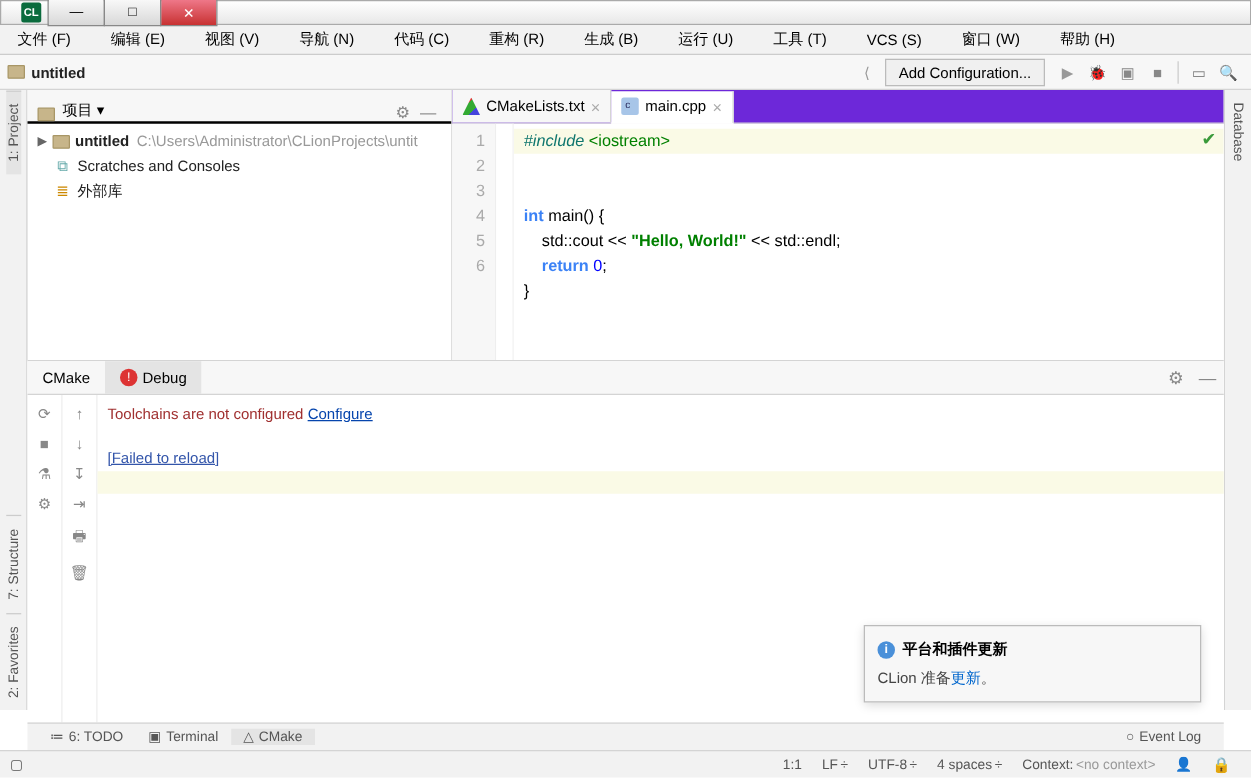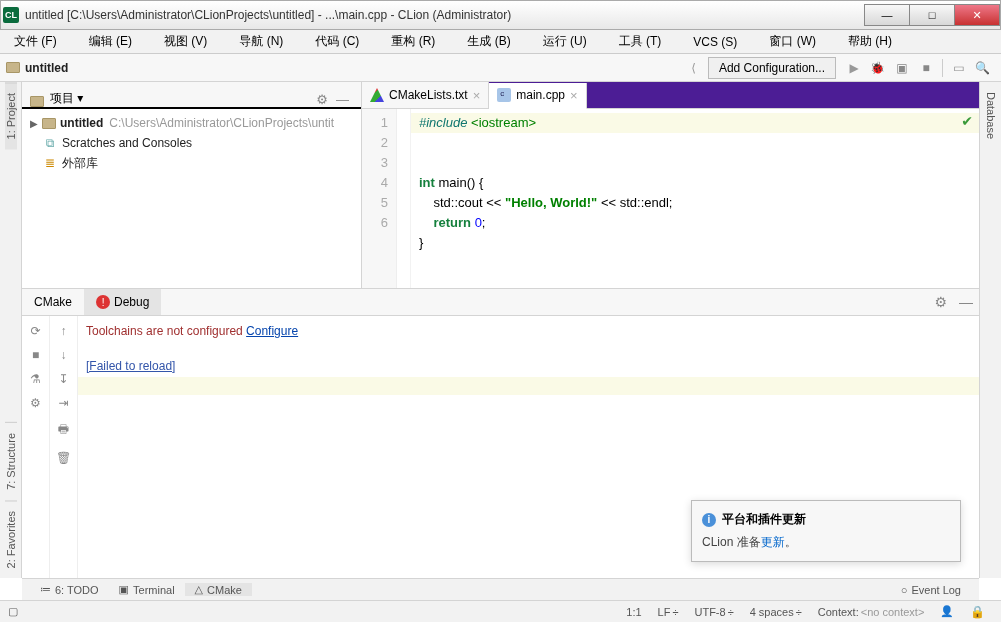--- a/index.html
+++ b/index.html
@@ -1,18 +1,18 @@
 <!DOCTYPE html>
 <html><head>
 <meta charset="utf-8">
 <style>
 * { margin:0; padding:0; box-sizing:border-box; font-family:"Microsoft YaHei","Segoe UI",Tahoma,sans-serif; }
 body { width:1001px; height:622px; background:#fff; font-size:12px; color:#000; overflow:hidden; }
 
-.titlebar { height:30px; background:linear-gradient(#fff,#e8e8e8); border:1px solid #aaa; display:flex; align-items:center; padding-left:2px; }
+.titlebar { height:20px; background:linear-gradient(#fff,#e8e8e8); border:1px solid #aaa; display:flex; align-items:center; padding-left:16px; }
 .titlebar .appicon { width:16px; height:16px; background:#0a6b3d; border-radius:2px; margin-right:6px; display:flex; align-items:center; justify-content:center; color:#fff; font-size:9px; font-weight:bold; }
 .titlebar .title { flex:1; color:#333; font-size:12px; }
 .titlebar .winbtns { display:flex; }
 .titlebar .winbtn { width:46px; height:22px; border:1px solid #888; background:linear-gradient(#f8f8f8,#d8d8d8); display:flex; align-items:center; justify-content:center; margin-left:-1px; font-size:11px; }
 .titlebar .winbtn.close { background:linear-gradient(#e78,#c83232); color:#fff; }
 
 .menubar { height:24px; background:#f2f2f2; border-bottom:1px solid #ccc; display:flex; align-items:center; padding-left:8px; gap:20px; }
 .menubar .mitem { padding:2px 6px; cursor:default; }
 
 .navbar { height:28px; background:#f7f7f7; border-bottom:1px solid #d4d4d4; display:flex; align-items:center; padding:0 6px; }
@@ -38,37 +38,37 @@
 
 .tree { flex:1; overflow:auto; padding:4px 0; }
 .treerow { display:flex; align-items:center; height:20px; padding-left:8px; }
 .treerow .arrow { width:12px; color:#666; font-size:10px; }
 .treerow .ticon { width:16px; height:14px; margin-right:4px; display:flex; align-items:center; justify-content:center; }
 .treerow .ticon.folder { background:#c7b58a; border:1px solid #a89666; width:14px; height:11px; border-radius:1px; }
 .treerow .tlabel { color:#222; }
 .treerow .tpath { color:#999; margin-left:6px; }
 
 .editor { flex:1; display:flex; flex-direction:column; }
-.edtabs { height:27px; background:#4c1d95; border-bottom:1px solid #d4d4d4; display:flex; align-items:center; }
+.edtabs { height:27px; background:#6d28d9; border-bottom:1px solid #d4d4d4; display:flex; align-items:center; }
 .edtab { height:100%; display:flex; align-items:center; padding:0 8px; border-right:1px solid #d4d4d4; background:#f7f7f7; gap:5px; }
 .edtab.active { background:#fff; border-bottom:1px solid #fff; margin-bottom:-1px; }
 .edtab .close { color:#aaa; font-size:13px; }
 .fileicon { width:14px; height:14px; display:inline-block; }
 .fileicon.cmake { background:linear-gradient(135deg,#d33 33%,#3a3 33% 66%,#44d 66%); clip-path:polygon(50% 0,100% 100%,0 100%); }
 .fileicon.cpp { background:#a7c5e8; border-radius:2px; position:relative; }
 .fileicon.cpp::after { content:"c"; position:absolute; font-size:8px; color:#225; left:3px; top:1px; }
 
 .codearea { flex:1; display:flex; background:#fff; position:relative; font-family:"Consolas","Courier New",monospace; font-size:13px; }
 .gutter { width:35px; background:#f7f7f7; border-right:1px solid #eee; text-align:right; color:#aaa; padding:4px 8px 0 0; line-height:20px; }
 .foldg { width:14px; background:#fff; border-right:1px solid #f2f2f2; }
 .code { flex:1; padding:4px 8px; line-height:20px; white-space:pre; overflow:hidden; }
 .code .firstline { background:#fafae6; display:block; margin-left:-8px; padding-left:8px; margin-right:-8px; }
 .code .olive { color:#0f766e;font-style:italic; }
 .code .green { color:#008000; font-weight:normal; }
-.code .kw { color:#15803d; font-weight:bold; }
+.code .kw { color:#3b82f6; font-weight:bold; }
 .code .str { color:#008000; font-weight:bold; }
 .check { position:absolute; right:6px; top:4px; color:#3a9a3a; font-size:14px; }
 
 .bottompanel { position:absolute; left:22px; right:22px; bottom:44px; height:290px; background:#fff; border-top:1px solid #d4d4d4; display:flex; flex-direction:column; }
 .bptabs { height:27px; background:#f7f7f7; border-bottom:1px solid #d4d4d4; display:flex; align-items:center; }
 .bptab { padding:0 12px; height:100%; display:flex; align-items:center; gap:4px; }
 .bptab.active { background:#e4e4e4; }
 .redcircle { width:14px; height:14px; border-radius:50%; background:#d33; color:#fff; font-size:10px; display:flex; align-items:center; justify-content:center; }
 .bptabs .spacer { flex:1; }
 .bptabs .hbtn { color:#888; padding:0 6px; font-size:14px; }
@@ -95,21 +95,20 @@
 .status { position:absolute; left:0; right:0; bottom:0; height:22px; background:#f2f2f2; border-top:1px solid #d4d4d4; display:flex; align-items:center; padding:0 8px; font-size:11px; color:#555; }
 .status .spacer { flex:1; }
 .status .sitem { padding:0 8px; display:flex; align-items:center; gap:2px; }
 .status .lock { font-size:12px; }
 </style>
 </head>
 <body>
 
 <div class="titlebar">
   <div class="appicon">CL</div>
-  <div class="title">untitled [C:\Users\Administrator\CLionProjects\untitled] - ...\main.cpp - CLion (Administrator)</div>
   <div class="winbtns">
     <div class="winbtn">—</div>
     <div class="winbtn">□</div>
     <div class="winbtn close">✕</div>
   </div>
 </div>
 
 <div class="menubar">
   <div class="mitem">文件 (F)</div>
   <div class="mitem">编辑 (E)</div>

